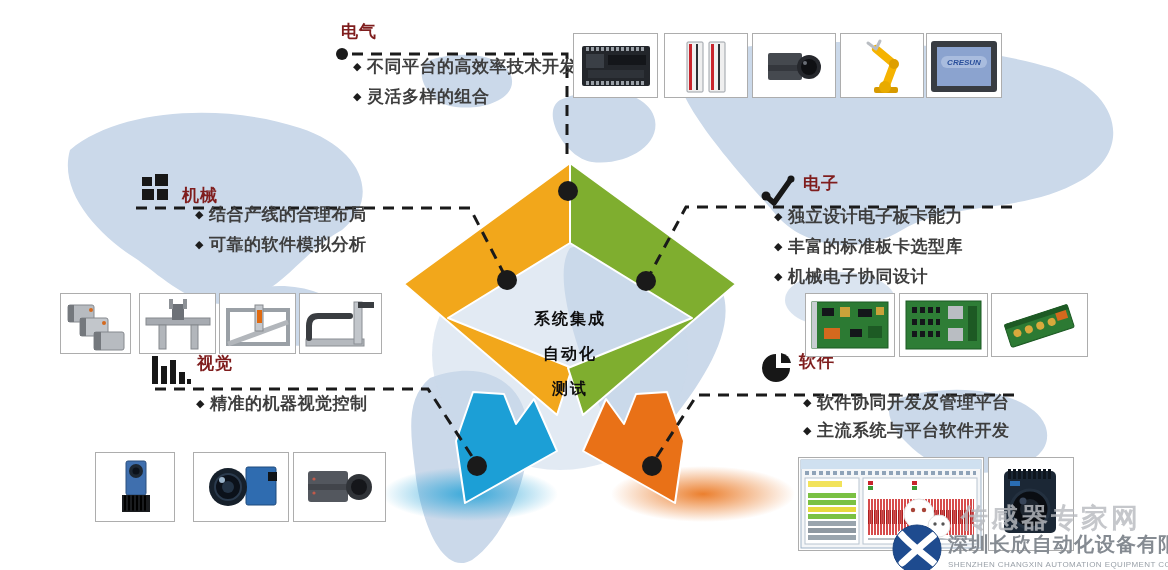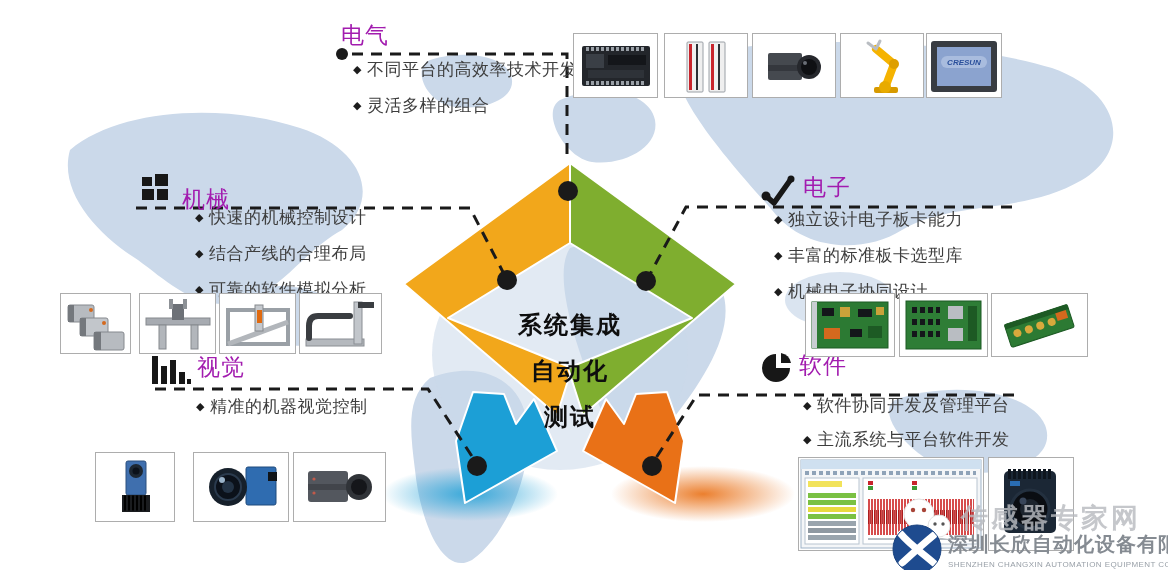--- a/index.html
+++ b/index.html
@@ -1,29 +1,29 @@
 <!DOCTYPE html>
 <html><head>
 <meta charset="utf-8">
 <style>
   html,body{margin:0;padding:0;background:#fff;}
   .canvas{position:relative;width:1168px;height:570px;background:#ffffff;overflow:hidden;
           font-family:"Liberation Sans","DejaVu Sans",sans-serif;}
   .abs{position:absolute;}
   svg{display:block;}
   .bg-svg{position:absolute;left:0;top:0;}
-  .sec-title{position:absolute;font-size:23px;font-weight:normal;color:#a21caf;letter-spacing:1px;white-space:nowrap;}
+  .sec-title{position:absolute;font-size:17px;font-weight:bold;color:#7f1d1d;letter-spacing:1px;white-space:nowrap;}
   .items{position:absolute;display:flex;flex-direction:column;}
-  .item{font-size:17px;color:#3e3e3e;font-weight:400;letter-spacing:.5px;white-space:nowrap;line-height:24px;}
+  .item{font-size:17px;color:#3e3e3e;font-weight:700;letter-spacing:.5px;white-space:nowrap;line-height:18px;}
   .item .d{font-size:11px;margin-right:5px;vertical-align:2px;color:#1c1c1c;}
   .gap11 .item{margin-bottom:11px;}
   .gap9 .item{margin-bottom:9px;}
   .center-text{position:absolute;left:570px;top:309px;transform:translateX(-50%);text-align:center;
                font-weight:bold;color:#0e0e0e;}
-  .center-text div{font-size:24px;letter-spacing:2px;margin-bottom:14px;white-space:nowrap;}
+  .center-text div{font-size:16px;letter-spacing:2px;margin-bottom:14px;white-space:nowrap;}
   .pbox{position:absolute;background:#fff;border:1px solid #adadad;box-sizing:border-box;
         display:flex;align-items:center;justify-content:center;overflow:hidden;}
   .wm{position:absolute;left:961px;top:500px;font-size:27px;font-weight:bold;
       color:rgba(184,187,191,0.82);letter-spacing:3px;white-space:nowrap;z-index:30;}
   .logo-text{position:absolute;left:948px;top:531px;z-index:31;}
   .logo-cn{font-size:20px;font-weight:bold;color:#858b92;white-space:nowrap;letter-spacing:1px;}
   .logo-en{font-size:8px;color:#99a0a8;letter-spacing:.4px;white-space:nowrap;margin-top:2px;}
   .sec-icon{position:absolute;z-index:5;}
 </style>
 </head>
@@ -99,21 +99,20 @@
   <svg class="sec-icon" style="left:139px;top:172px;" width="32" height="30">
     <g fill="#171717">
       <rect x="3" y="5" width="10" height="9"></rect>
         <rect x="16" y="2" width="13" height="12"></rect>
       <rect x="3" y="17" width="12" height="11"></rect>
         <rect x="18" y="17" width="11" height="11"></rect>
     </g>
   </svg>
   <div class="sec-title" style="left:182px;top:184px;">机械</div>
   <div class="items gap11" style="left:195px;top:205px;">
-    <div class="item"><span class="d">◆</span><span>快速的机械控制设计</span></div>
     <div class="item"><span class="d">◆</span><span>结合产线的合理布局</span></div>
     <div class="item"><span class="d">◆</span><span>可靠的软件模拟分析</span></div>
   </div>
 
   <svg class="sec-icon" style="left:760px;top:174px;" width="38" height="32">
     <circle cx="6" cy="22" r="4.5" fill="#171717"></circle>
     <path d="M6,22 L14,29 L31,5" fill="none" stroke="#171717" stroke-width="5.5" stroke-linecap="round" stroke-linejoin="round"></path>
     <circle cx="31" cy="5" r="3.5" fill="#171717"></circle>
   </svg>
   <div class="sec-title" style="left:803px;top:172px;">电子</div>

